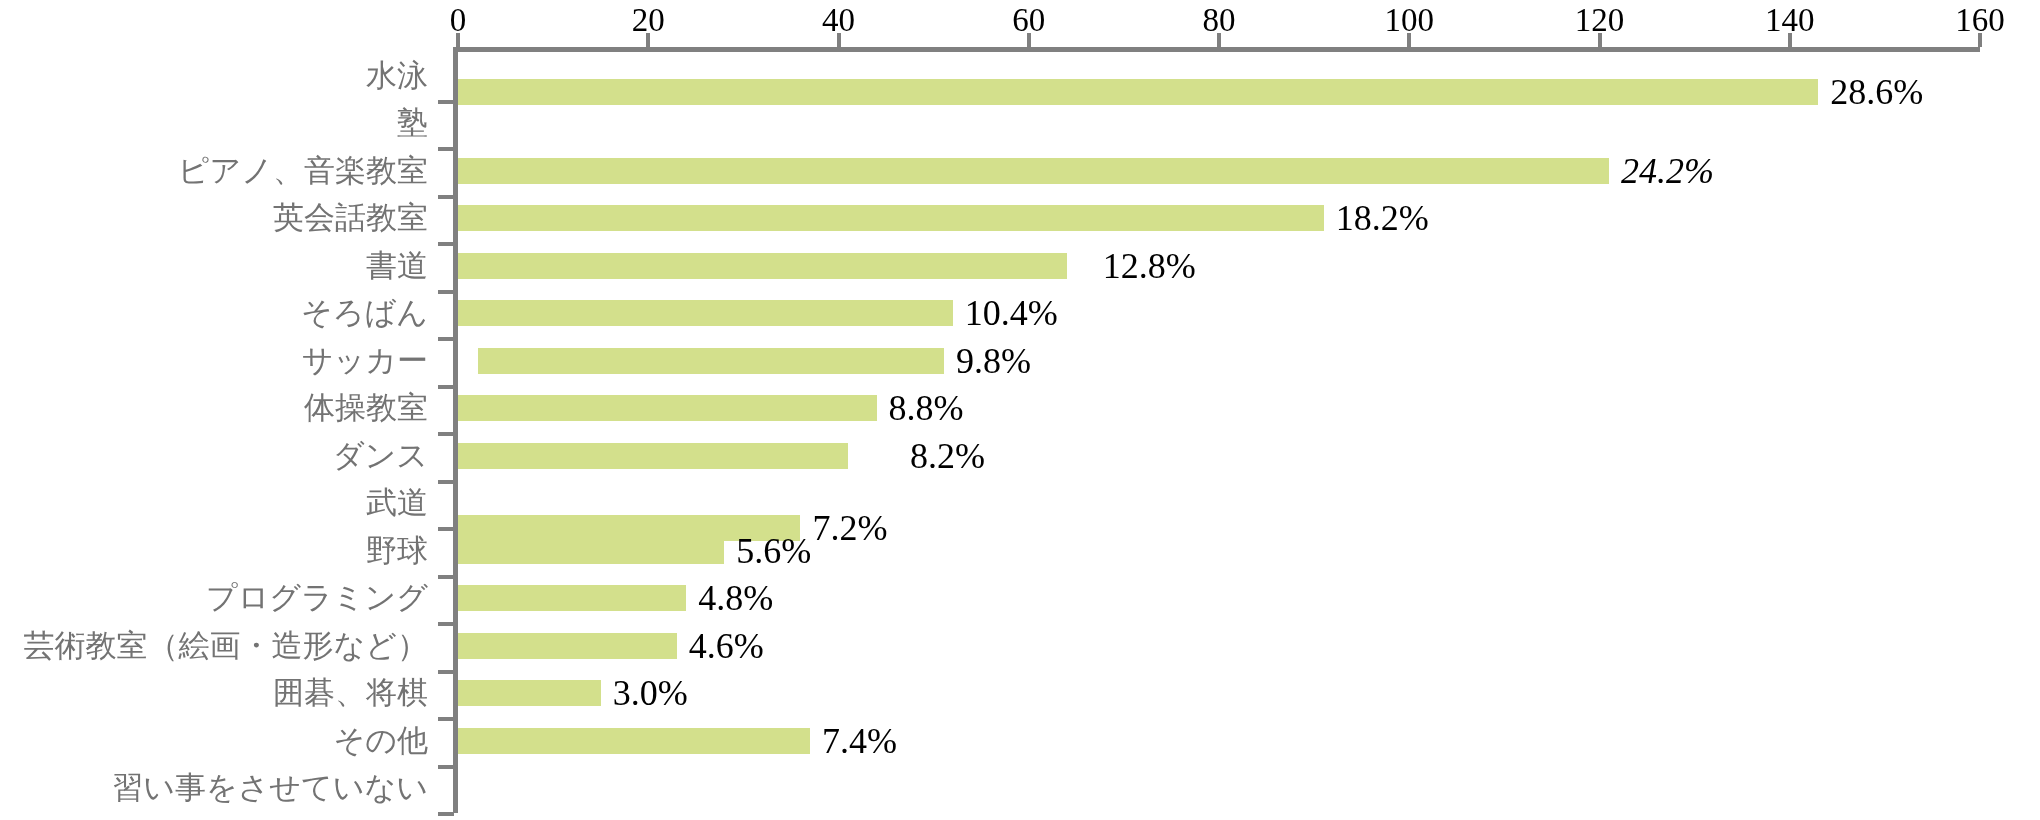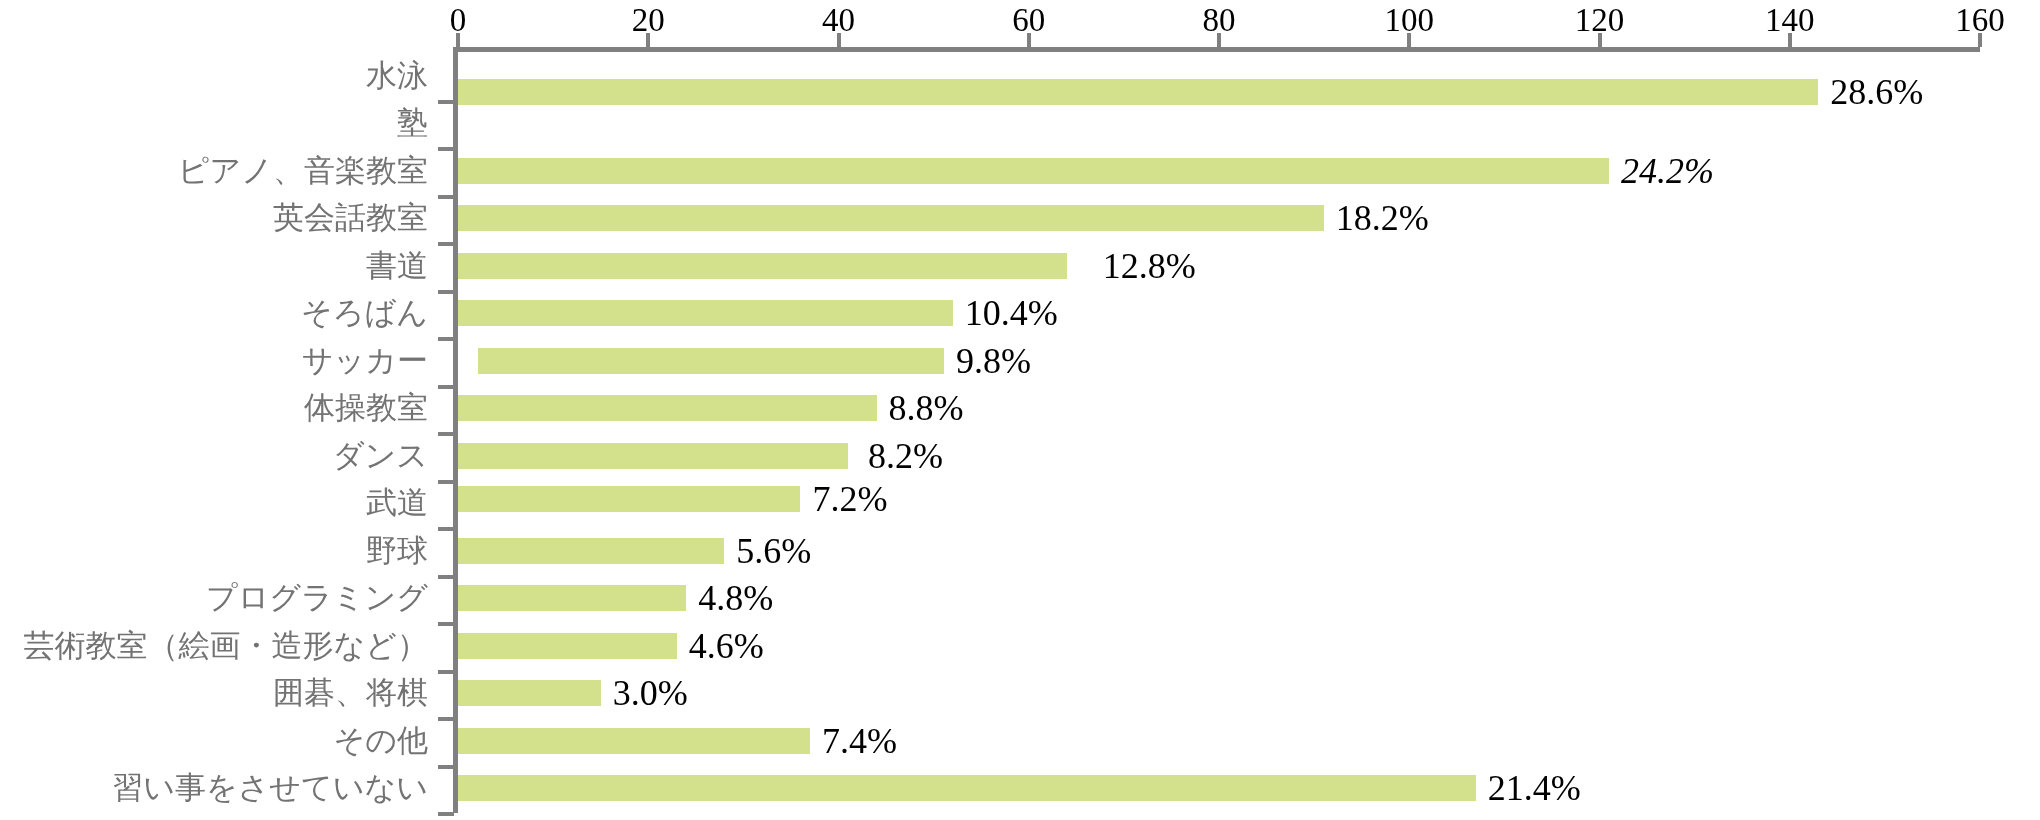--- a/index.html
+++ b/index.html
@@ -216,23 +216,23 @@
       <div class="bar-row" style="top: 285px; height: 47.5px; margin-left: 20px;">
         <div class="bar" style="width: 466.113px; top: 10.75px; background: rgb(211, 224, 140);"></div>
         <div class="bar-value-label" style="left: 466.113px;">9.8%</div>
       </div>
       <div class="bar-row" style="top: 332.5px; height: 47.5px;">
         <div class="bar" style="width: 418.55px; top: 10.75px; background: rgb(211, 224, 140);"></div>
         <div class="bar-value-label" style="left: 418.55px;">8.8%</div>
       </div>
       <div class="bar-row" style="top: 380px; height: 47.5px;">
         <div class="bar" style="width: 390.012px; top: 10.75px; background: rgb(211, 224, 140);"></div>
-        <div class="bar-value-label" style="left: 367px; padding-left: 43px;">8.2%</div>
-      </div>
-      <div class="bar-row" style="top: 423px; height: 47.5px;">
+        <div class="bar-value-label" style="left: 409px; padding-left: 43px;">8.2%</div>
+      </div>
+      <div class="bar-row" style="top: 452px; height: 47.5px;">
         <div class="bar" style="width: 342.45px; top: 10.75px; background: rgb(211, 224, 140);"></div>
         <div class="bar-value-label" style="left: 342.45px;">7.2%</div>
       </div>
       <div class="bar-row" style="top: 475px; height: 47.5px;">
         <div class="bar" style="width: 266.35px; top: 10.75px; background: rgb(211, 224, 140);"></div>
         <div class="bar-value-label" style="left: 266.35px;">5.6%</div>
       </div>
       <div class="bar-row" style="top: 522.5px; height: 47.5px;">
         <div class="bar" style="width: 228.3px; top: 10.75px; background: rgb(211, 224, 140);"></div>
         <div class="bar-value-label" style="left: 228.3px;">4.8%</div>
@@ -242,19 +242,15 @@
         <div class="bar-value-label" style="left: 218.787px;">4.6%</div>
       </div>
       <div class="bar-row" style="top: 617.5px; height: 47.5px;">
         <div class="bar" style="width: 142.688px; top: 10.75px; background: rgb(211, 224, 140);"></div>
         <div class="bar-value-label" style="left: 142.688px;">3.0%</div>
       </div>
       <div class="bar-row" style="top: 665px; height: 47.5px;">
         <div class="bar" style="width: 351.962px; top: 10.75px; background: rgb(211, 224, 140);"></div>
         <div class="bar-value-label" style="left: 351.962px;">7.4%</div>
       </div>
-      <div class="bar-row" style="top: 712.5px; height: 47.5px;">
-        <div class="bar" style="width: 1017.84px; top: 10.75px; background: rgb(211, 224, 140);"></div>
-        <div class="bar-value-label" style="left: 1017.84px;">21.4%</div>
-      </div>
     </div>
 
 </div>
 
 </body></html>

